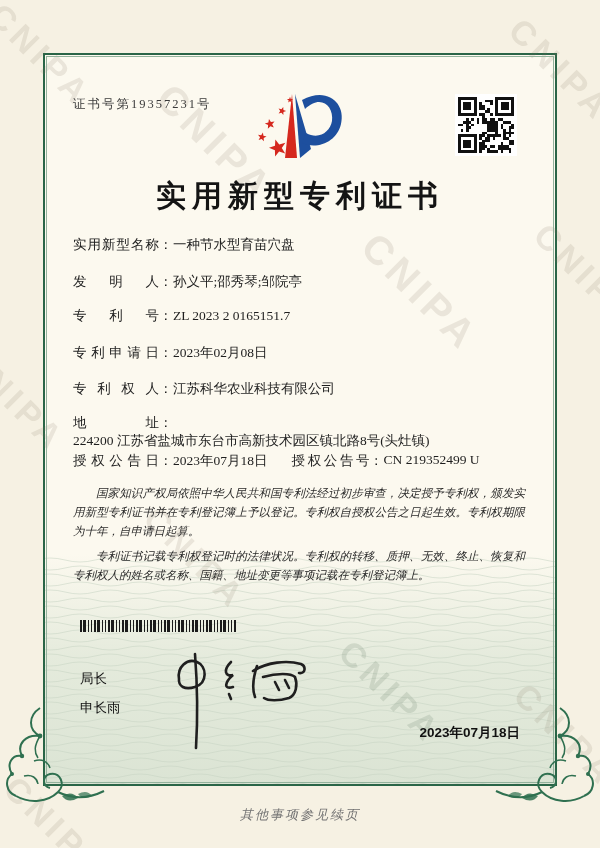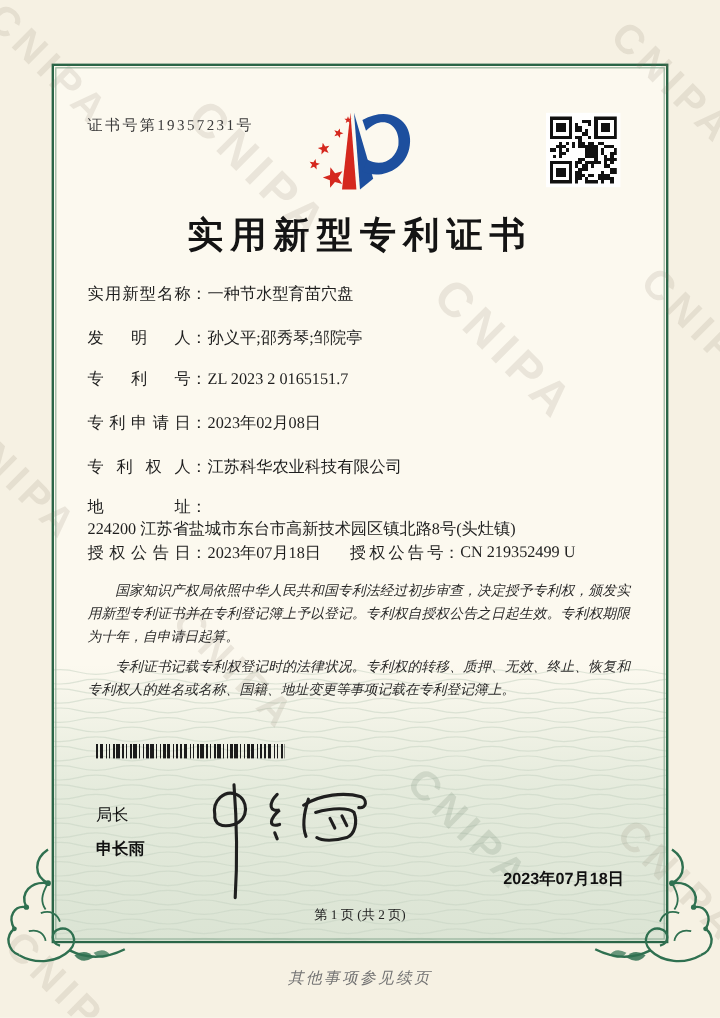--- a/index.html
+++ b/index.html
@@ -44,21 +44,21 @@
   .legal{position:absolute;left:73px;top:484px;width:452px;font-size:11.5px;line-height:19px;
          font-style:italic;color:#2a2a2a;text-align:justify;}
   .legal p{margin:0 0 6px 0;text-indent:2em;}
 
   .barcode{position:absolute;left:80px;top:620px;width:157px;height:12px;
     background:repeating-linear-gradient(90deg,#1b1b1b 0 2px,transparent 2px 3px,#1b1b1b 3px 6px,
       transparent 6px 8px,#1b1b1b 8px 9px,transparent 9px 11px,#1b1b1b 11px 12px,transparent 12px 14px);}
 
   .chief{position:absolute;left:80px;font-family:"Liberation Sans","DejaVu Sans",sans-serif;
          font-size:13.5px;font-weight:500;color:#111;}
-  .chief.t{top:670px;} .chief.n{top:699px;font-weight:bold;}
+  .chief.t{top:670px;} .chief.n{top:699px;}
 
   .sig{position:absolute;left:165px;top:645px;width:160px;height:110px;}
 
   .issue-date{position:absolute;left:320px;top:724px;width:200px;text-align:right;
         font-family:"Liberation Sans","DejaVu Sans",sans-serif;font-weight:bold;font-size:13.5px;color:#111;}
 
   .page-num{position:absolute;left:0;top:755px;width:600px;text-align:center;font-size:11px;color:#222;}
 
   .corner{position:absolute;width:105px;height:98px;z-index:5;}
   .corner.bl{left:4px;top:706px;}
@@ -312,21 +312,20 @@
       <path d="M66,17 C58,25 60,32 68,30 C60,37 58,45 68,42"></path>
       <path d="M64,49 L66,54"></path>
       <path d="M92,21 C88,33 87,44 90,52"></path>
       <path d="M88,26 C102,17 122,15 136,19 C141,21 141,29 134,28"></path>
       <path d="M98,32 C112,28 126,28 130,32 C133,40 131,50 124,53 C114,56 103,56 99,53"></path>
       <path d="M110,37 L114,45"></path>
       <path d="M120,35 L124,43"></path>
     </svg>
 
     <div class="issue-date">2023年07月18日</div>
-    <div class="page-num">第 1 页 (共 2 页)</div>
   </div>
 
   <svg class="corner bl" viewBox="0 0 105 98" fill="none" stroke="#2f7050" stroke-width="2">
     <path d="M36,2 C24,10 24,24 36,30 C22,28 12,38 18,50 C8,48 2,58 8,68 C0,74 2,86 12,90"></path>
     <path d="M12,90 C26,98 44,96 54,86 C62,78 56,66 46,68 C38,70 38,80 46,82"></path>
     <path d="M54,86 C70,94 86,92 100,85"></path>
     <path d="M30,55 C38,52 44,56 46,62" stroke-width="1.5"></path>
     <path d="M20,70 C28,68 33,72 34,78" stroke-width="1.5"></path>
     <path d="M36,30 C30,40 30,46 34,52" stroke-width="1.5"></path>
     <circle cx="36" cy="30" r="2.4" fill="#2f7050" stroke="none"></circle>

